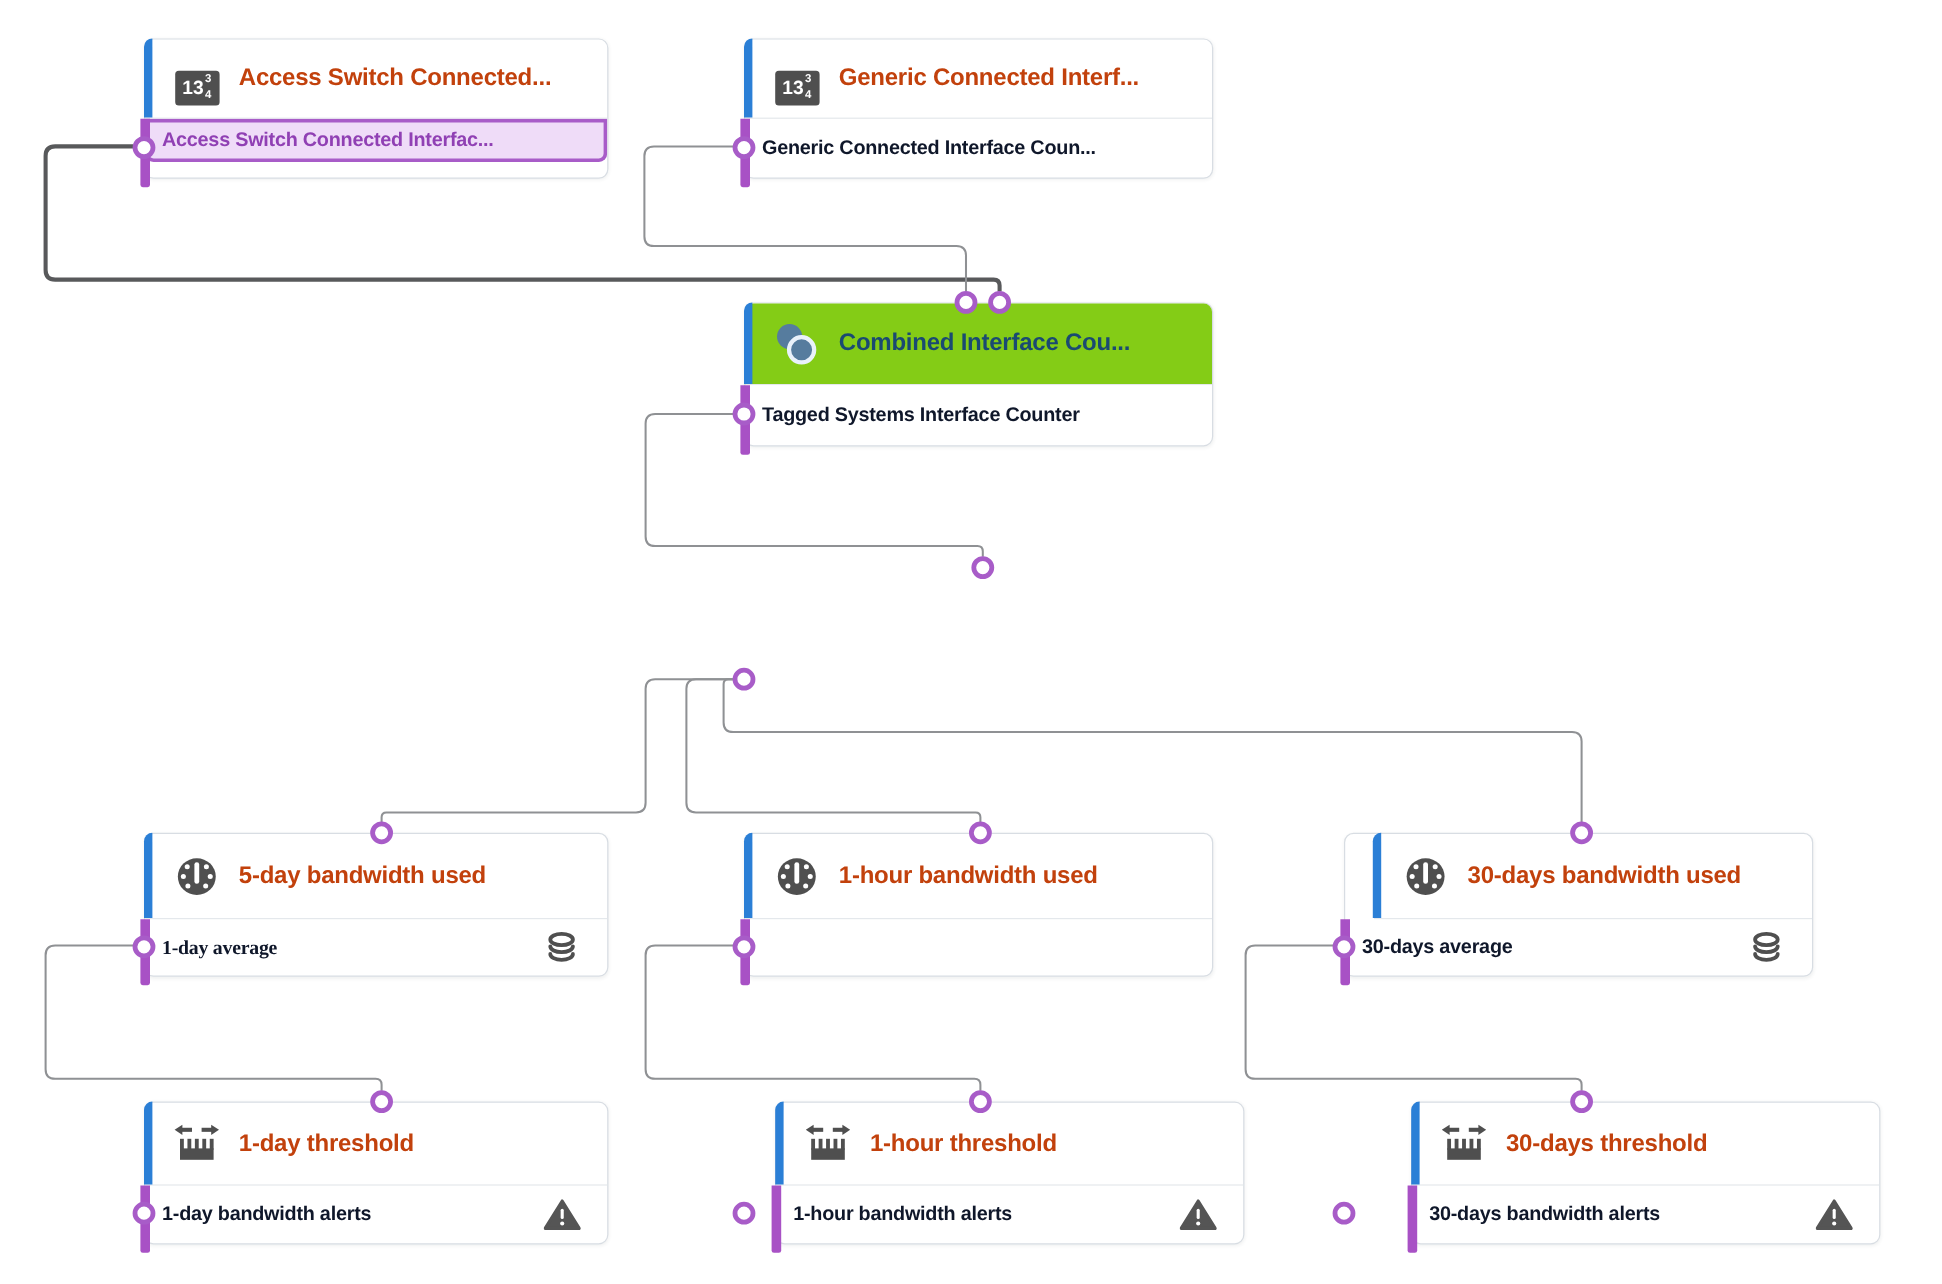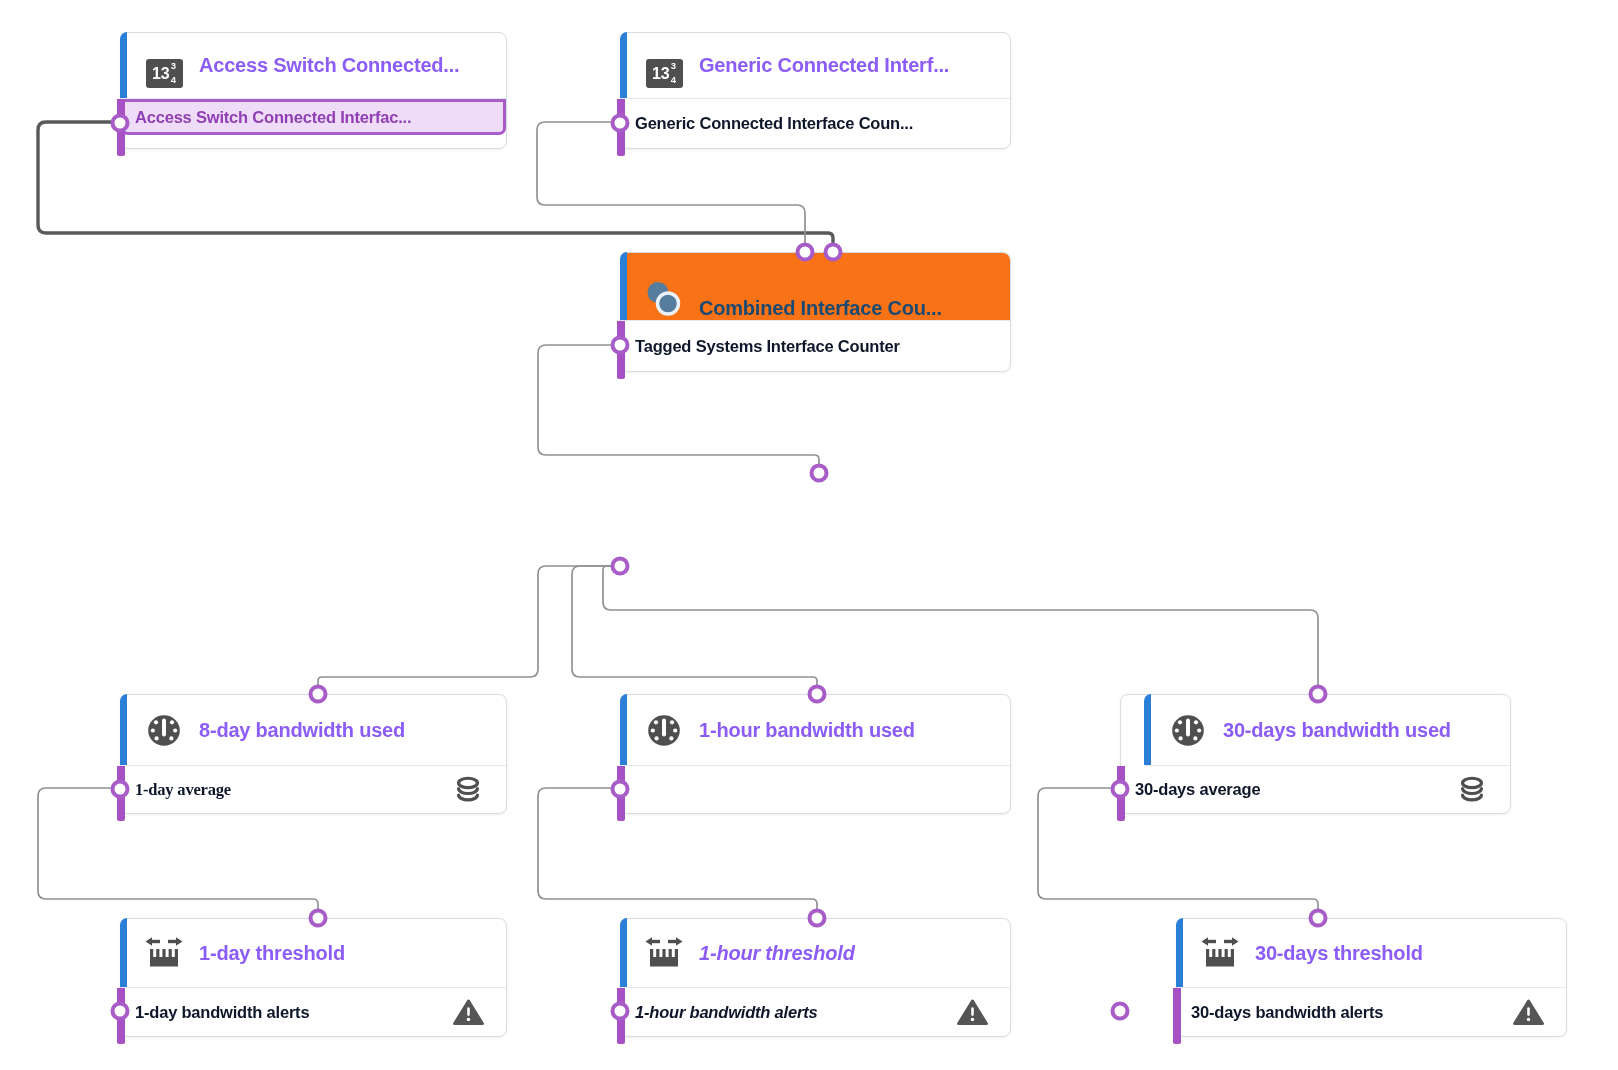--- a/index.html
+++ b/index.html
@@ -4,26 +4,26 @@
 <style>
   html,body{margin:0;padding:0;background:#ffffff;}
   body{font-family:"Liberation Sans", sans-serif;}
   #canvas{position:relative;width:1618px;height:1070px;background:#ffffff;overflow:hidden;}
   #wires{position:absolute;left:0;top:0;width:1618px;height:1070px;z-index:0;}
   .node{position:absolute;background:#fff;border:1px solid #d8dde3;border-radius:8px;
         box-shadow:0 1px 3px rgba(40,50,60,.07);z-index:1;box-sizing:content-box;}
   .header{display:flex;align-items:center;position:relative;border-bottom:1px solid #e4e8ec;box-sizing:border-box;}
   .bluebar{position:absolute;left:-1px;top:-1px;width:7px;height:calc(100% + 1px);background:#2b7fd6;border-radius:8px 0 0 0;}
   .hicon{margin-left:22px;width:42px;display:flex;justify-content:center;align-items:center;flex:0 0 auto;}
-  .title{margin-left:14px;font-size:20px;font-weight:700;color:#8b5cf6;white-space:nowrap;overflow:hidden;letter-spacing:-0.2px;}
+  .title{margin-left:14px;font-size:20px;font-weight:700;color:#c2410c;white-space:nowrap;overflow:hidden;letter-spacing:-0.2px;}
   .sub{display:flex;align-items:center;position:relative;border-radius:0 0 7px 7px;box-sizing:border-box;}
   .sub-label{margin-left:14px;font-size:16.5px;font-weight:700;color:#0f172a;white-space:nowrap;overflow:hidden;letter-spacing:-0.2px;}
   .sicon{margin-left:auto;margin-right:22px;display:flex;align-items:center;}
   .subbar{position:absolute;left:-4.5px;width:8px;background:#a851c5;z-index:3;border-radius:0 0 2px 2px;}
-  .node--highlight .header{background:#f97316;border-radius:7px 7px 0 0;align-items:flex-end;}
+  .node--highlight .header{background:#84cc16;border-radius:7px 7px 0 0;}
   .node--highlight .title{color:#1a4a72;}
   .node--selected .sub{background:#efdcf8;box-shadow:inset 0 0 0 3px #a85cc8;}
   .node--selected .sub .sub-label{color:#9040b4;}
   .port{position:absolute;width:11px;height:11px;background:#fff;border:4px solid #a85cc8;
         border-radius:50%;transform:translate(-50%,-50%);z-index:4;box-sizing:content-box;}
   .counter-box{display:flex;align-items:flex-start;justify-content:center;width:37px;height:29px;
         background:#4f4f4f;border-radius:3px;color:#fff;line-height:1;padding-top:0px;box-sizing:border-box;margin-top:16px;}
   .counter-box .c13{font-size:16px;font-weight:700;margin-top:7px;}
   .counter-box .cfrac{display:flex;flex-direction:column;font-size:9.5px;font-weight:700;margin-left:1px;margin-top:2px;}
   .counter-box .cfrac span{display:block;height:9px;}
@@ -117,21 +117,21 @@
             <ellipse cx="20" cy="20.5" rx="15.8" ry="15.3" fill="#4f4f4f"></ellipse>
             <line x1="20" y1="24.5" x2="20" y2="10.5" stroke="#fff" stroke-width="4" stroke-linecap="round"></line>
             <circle cx="8.8" cy="20.5" r="2.1" fill="#fff"></circle>
             <circle cx="12" cy="12.3" r="2.1" fill="#fff"></circle>
             <circle cx="28" cy="12.3" r="2.1" fill="#fff"></circle>
             <circle cx="31.2" cy="20.5" r="2.1" fill="#fff"></circle>
             <circle cx="12.6" cy="28.4" r="2.1" fill="#fff"></circle>
             <circle cx="27.4" cy="28.4" r="2.1" fill="#fff"></circle>
           </svg>
         </span>
-      <span class="title">8-day bandwidth used</span>
+      <span class="title">5-day bandwidth used</span>
     </div>
     <div class="sub" style="height: 47px; font-family: Liberation Serif, serif;">
       <span class="sub-label">1-day average</span>
       <span class="sicon">
           <svg width="32" height="32" viewBox="0 0 34 34">
             <ellipse cx="17" cy="9.5" rx="10" ry="5" fill="none" stroke="#4f4f4f" stroke-width="3.4"></ellipse>
             <path d="M7 15.5 c0 2.9 4.5 5.2 10 5.2 s10 -2.3 10 -5.2" fill="none" stroke="#4f4f4f" stroke-width="3.4" stroke-linecap="round"></path>
             <path d="M7 22.3 c0 2.9 4.5 5.2 10 5.2 s10 -2.3 10 -5.2" fill="none" stroke="#4f4f4f" stroke-width="3.4" stroke-linecap="round"></path>
           </svg>
         </span>
@@ -219,21 +219,21 @@
             <path d="M18 3 L34.5 29.5 L1.5 29.5 Z" fill="#555" stroke="#555" stroke-width="3" stroke-linejoin="round"></path>
             <rect x="16.5" y="10.5" width="3" height="10" rx="1.5" fill="#fff"></rect>
             <circle cx="18" cy="24.8" r="2" fill="#fff"></circle>
           </svg>
         </span>
     </div>
     <span class="subbar" style="top: 69px; height: 56px;"></span>
   </div>
 <span class="port" style="left: 318px; top: 918px;"></span>
     <span class="port" style="left: 120px; top: 1011px;"></span>
-  <div class="node" style="left: 620px; top: 918px; width: 389px; height: 117px; font-style: italic;">
+  <div class="node" style="left: 646px; top: 918px; width: 389px; height: 117px;">
     <div class="header" style="height: 69px;">
       <span class="bluebar"></span>
       <span class="hicon">
           <svg width="40" height="40" viewBox="0 0 40 40">
             <rect x="7" y="6.8" width="9" height="3.4" fill="#4f4f4f"></rect>
             <path d="M8 8.5 L2 8.5 M8 8.5" stroke="none"></path>
             <path d="M1.5 8.5 L8 4.2 L8 12.8 Z" fill="#4f4f4f"></path>
             <rect x="24" y="6.8" width="9" height="3.4" fill="#4f4f4f"></rect>
             <path d="M38.5 8.5 L32 4.2 L32 12.8 Z" fill="#4f4f4f"></path>
             <rect x="6" y="24" width="28" height="9.5" fill="#4f4f4f"></rect>

